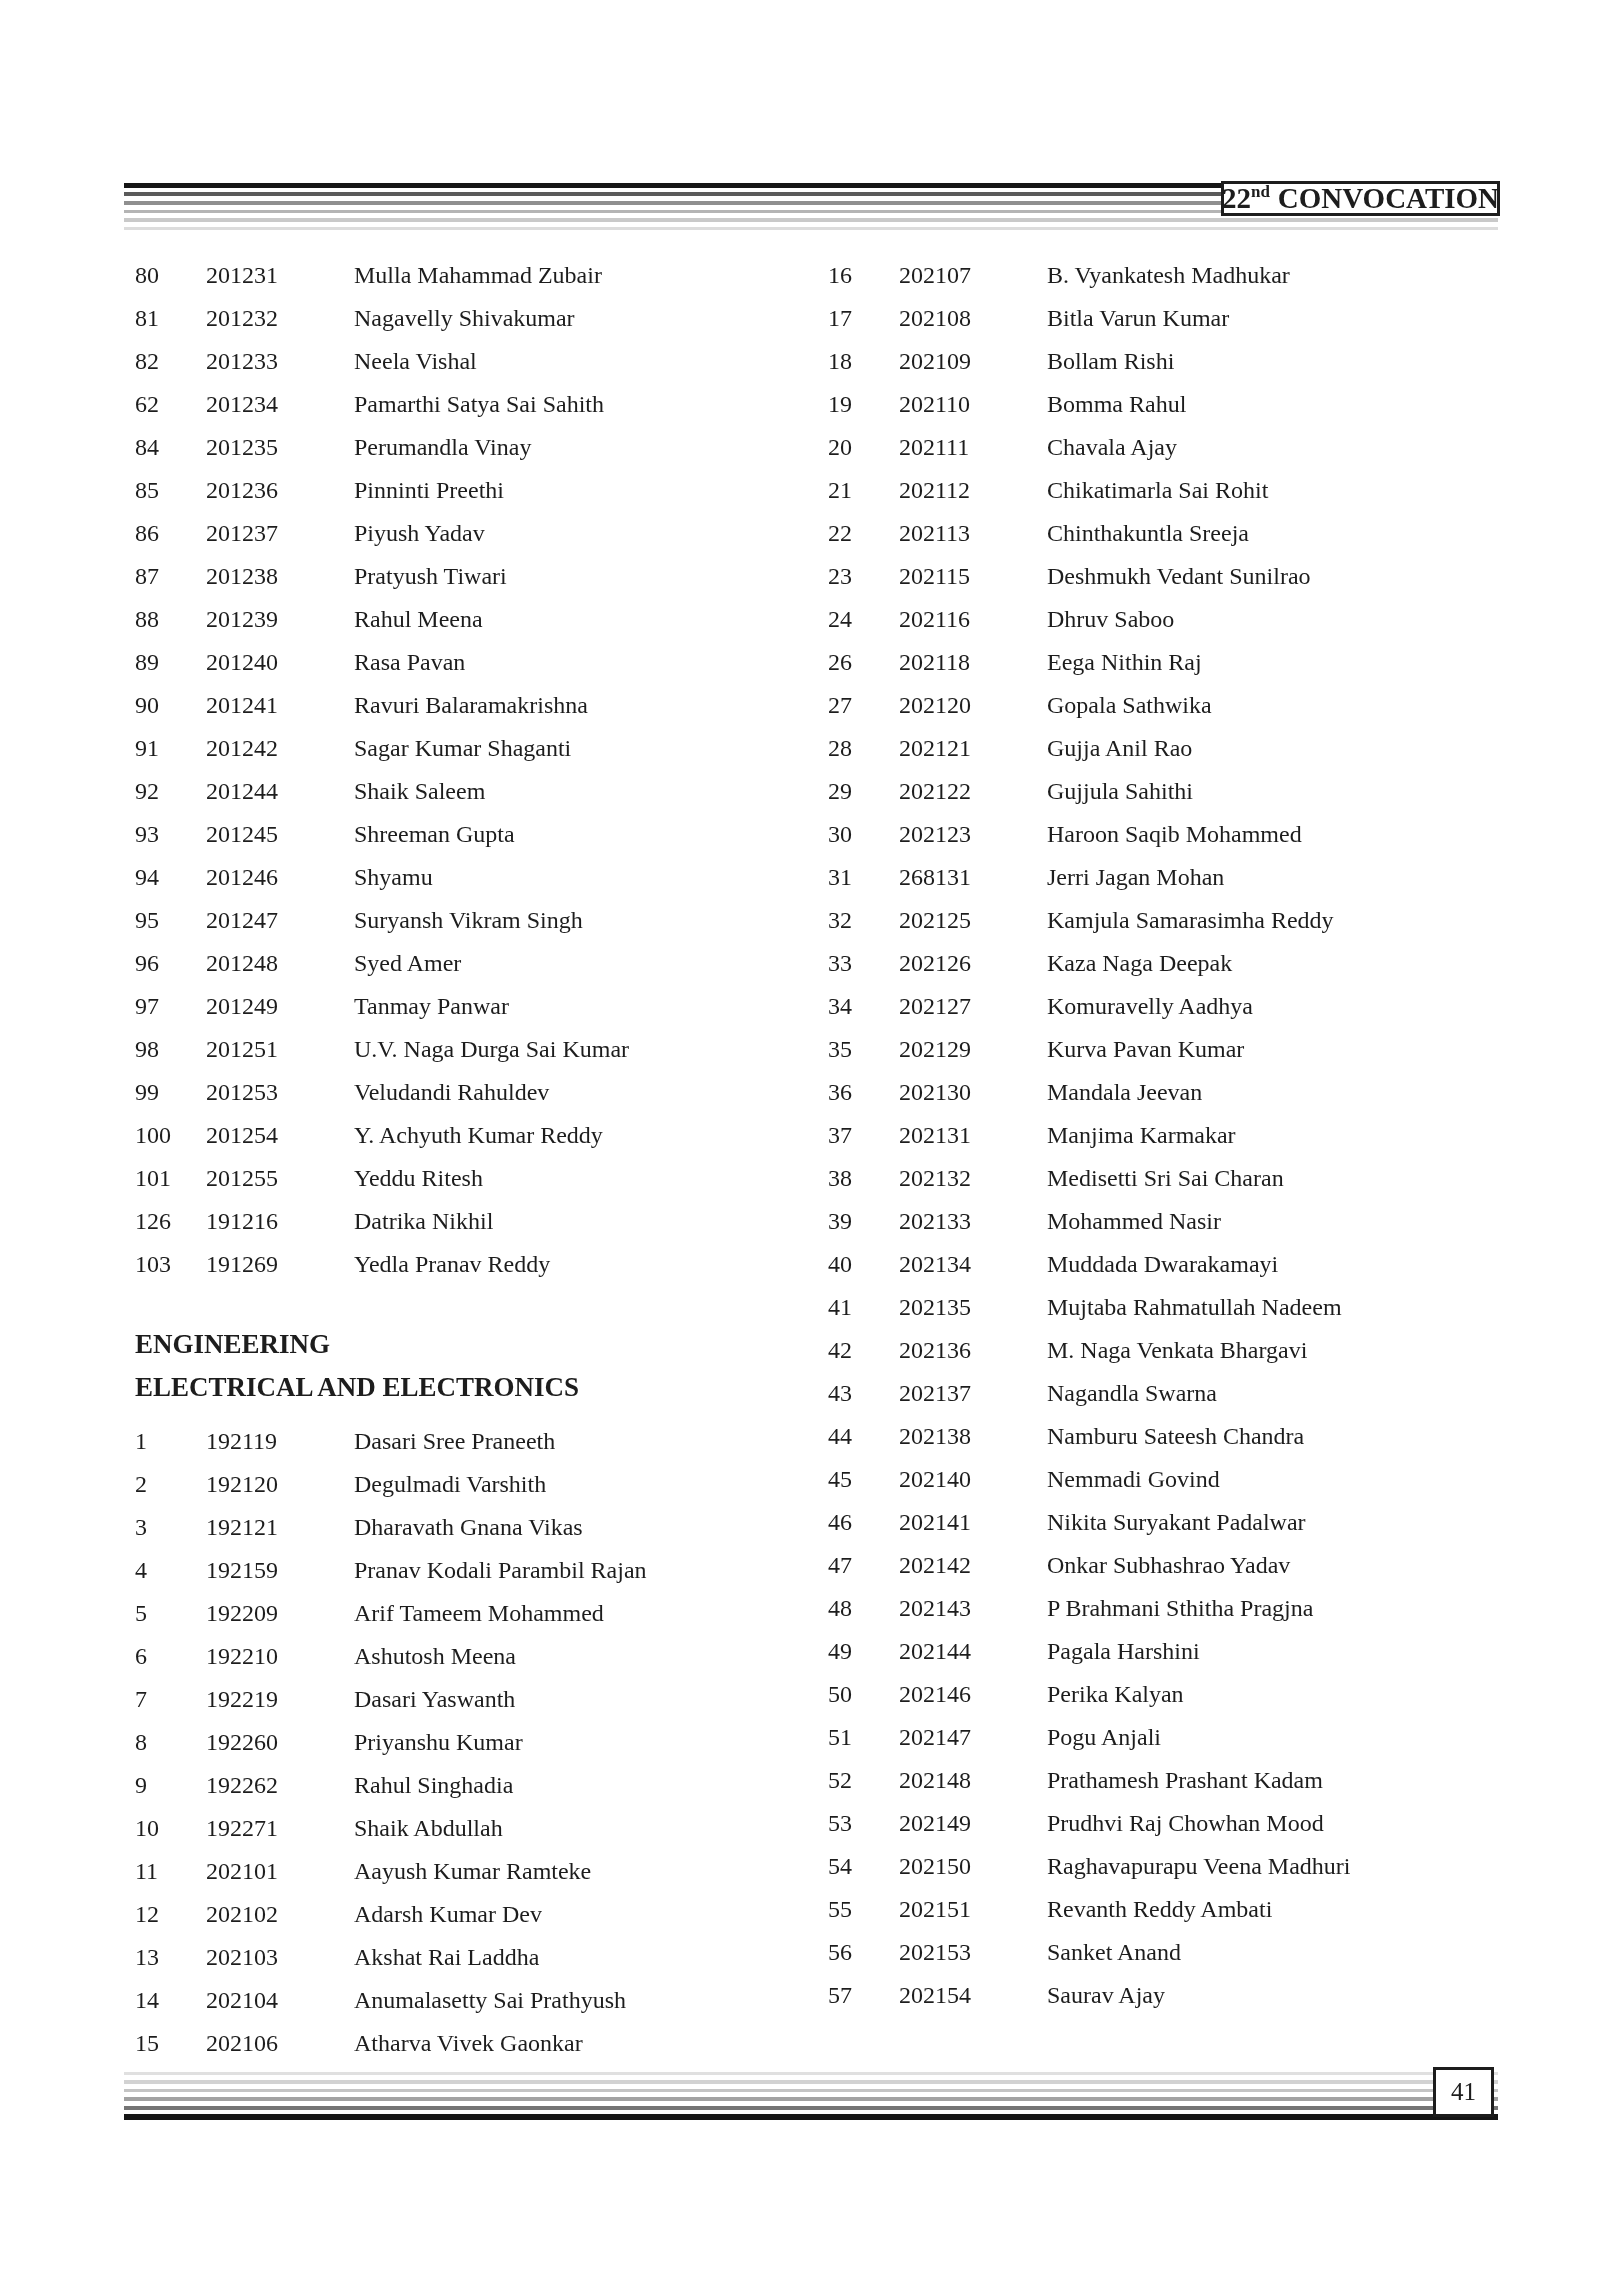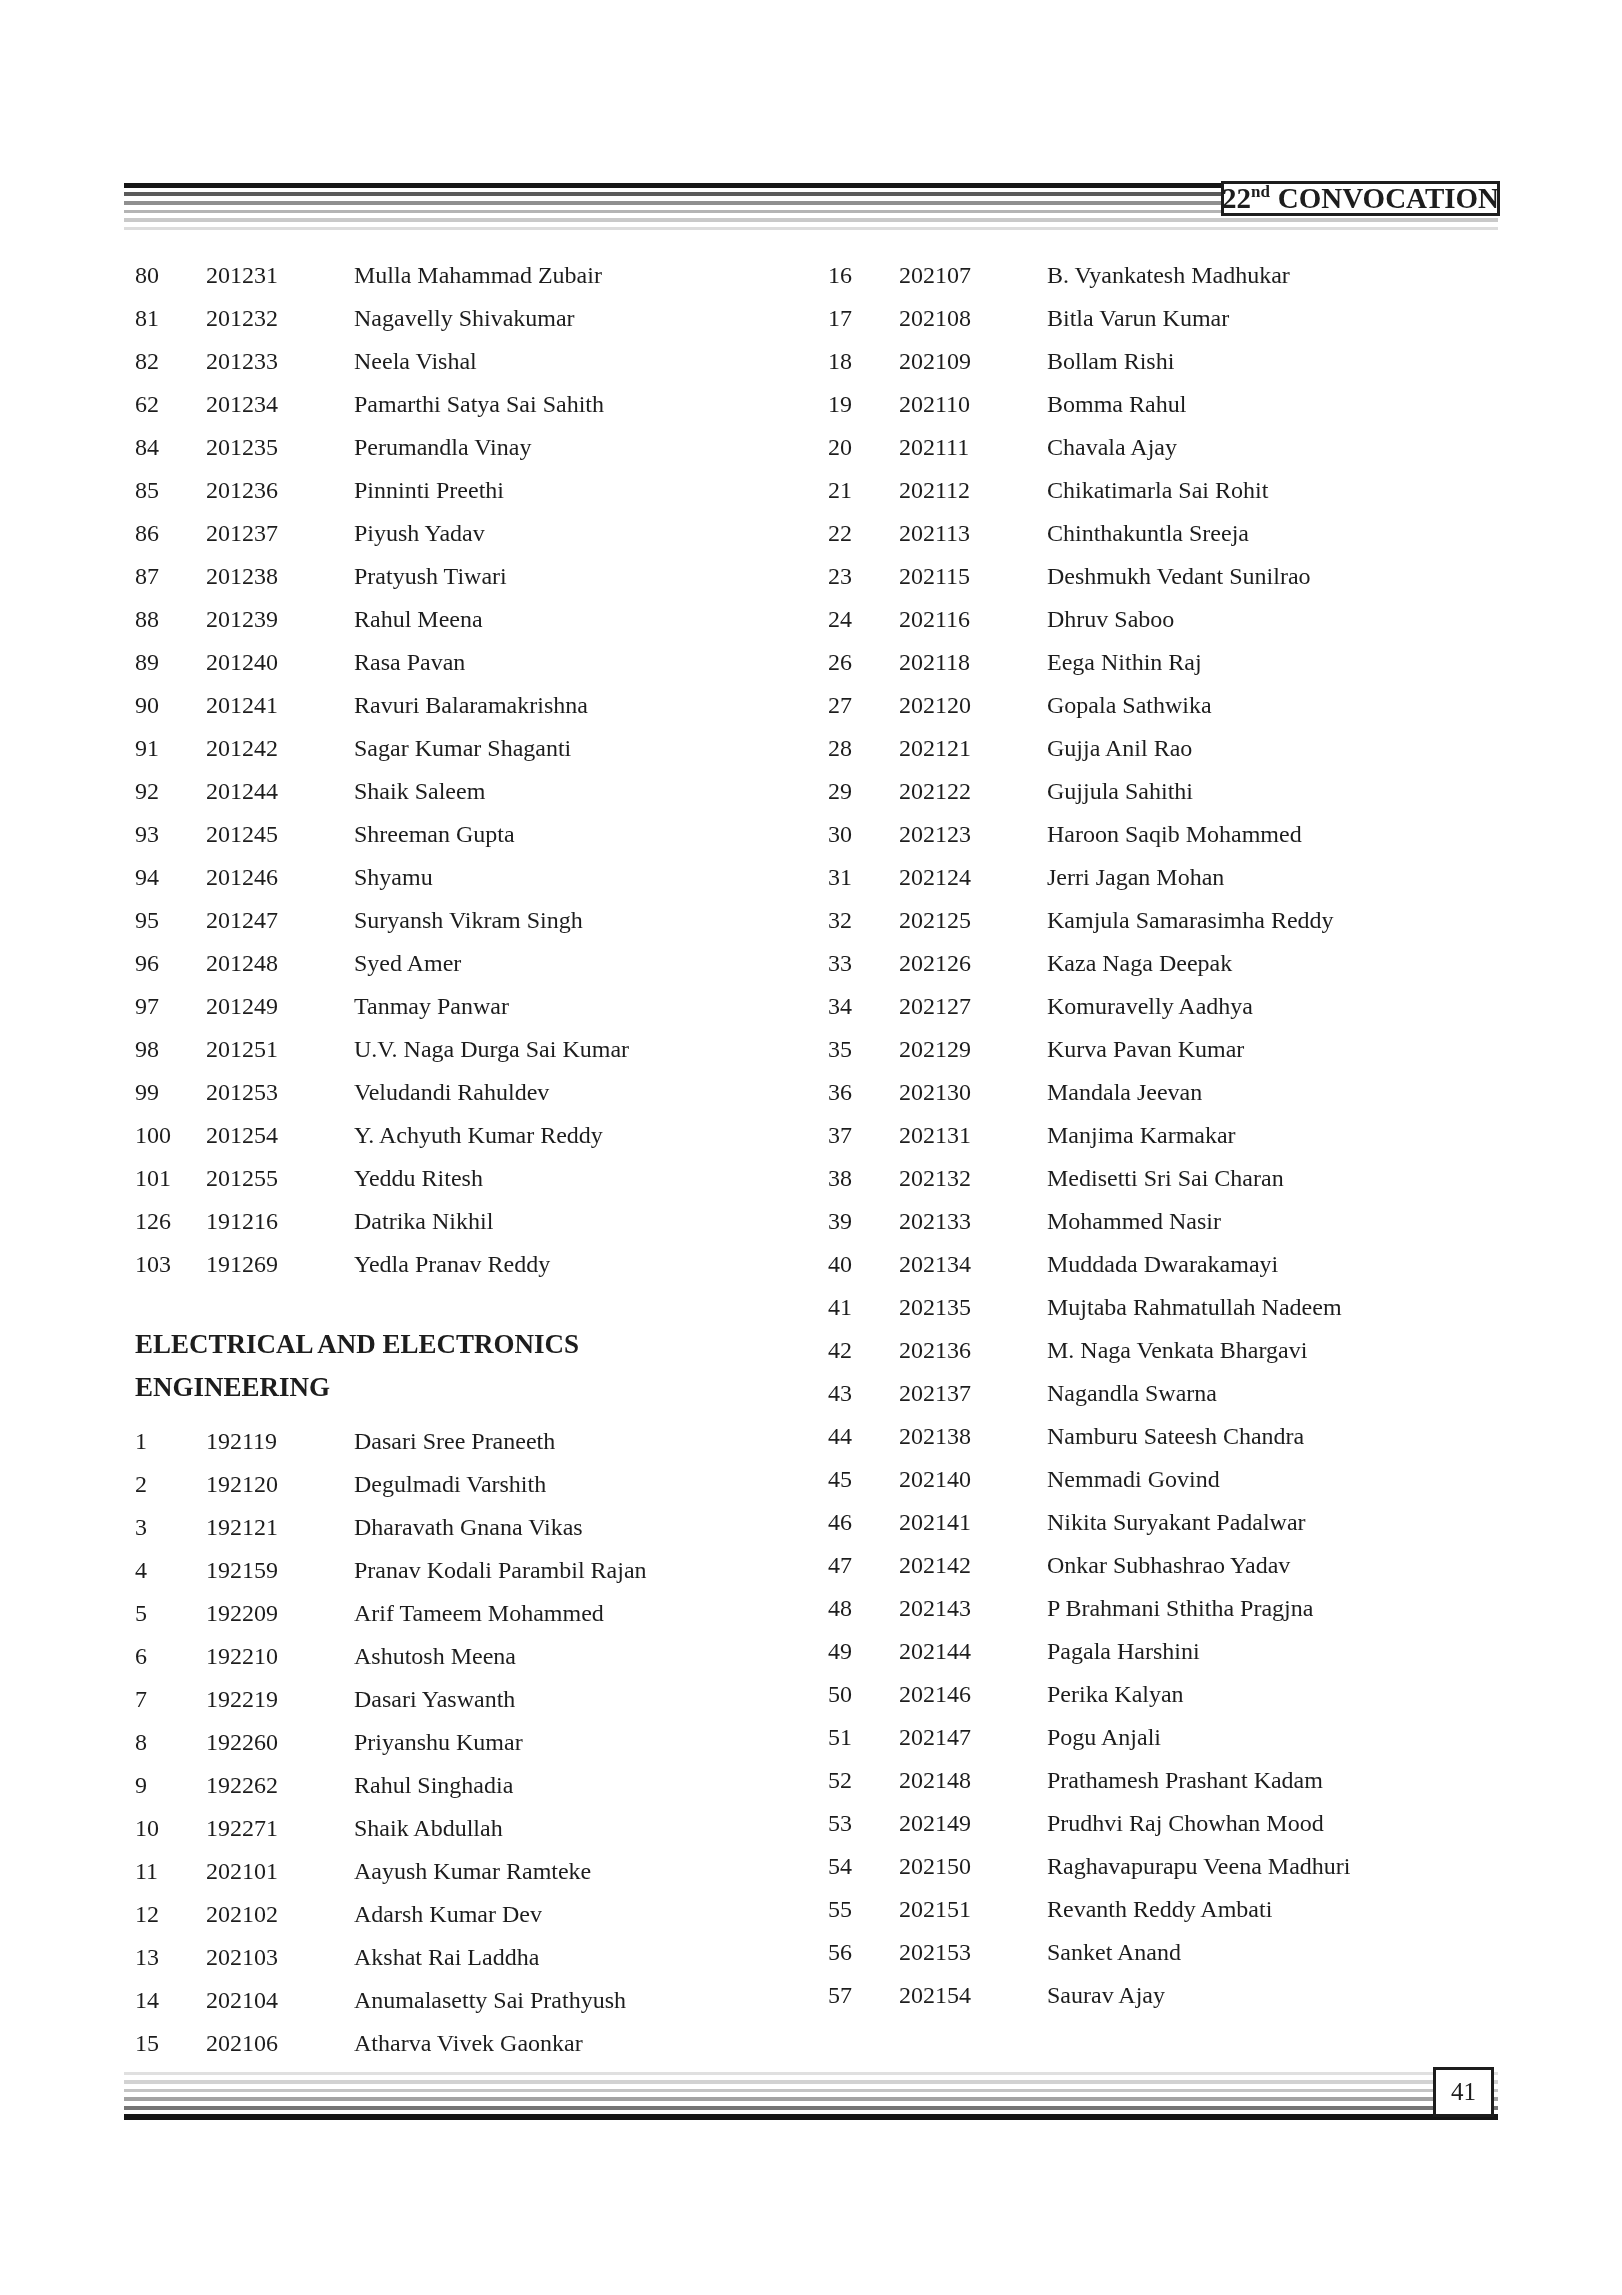--- a/index.html
+++ b/index.html
@@ -190,22 +190,22 @@
         <span class="nm">Datrika Nikhil</span>
       </div>
       <div class="row">
         <span class="sn">103</span>
         <span class="roll">191269</span>
         <span class="nm">Yedla Pranav Reddy</span>
       </div>
     </div>
 
   <div class="section-heading">
+    <div>ENGINEERING</div>
     <div>ELECTRICAL AND ELECTRONICS</div>
-    <div>ENGINEERING</div>
   </div>
 
   <div class="col col-left-bottom">
       <div class="row">
         <span class="sn">1</span>
         <span class="roll">192119</span>
         <span class="nm">Dasari Sree Praneeth</span>
       </div>
       <div class="row">
         <span class="sn">2</span>
@@ -345,21 +345,21 @@
         <span class="roll">202122</span>
         <span class="nm">Gujjula Sahithi</span>
       </div>
       <div class="row">
         <span class="sn">30</span>
         <span class="roll">202123</span>
         <span class="nm">Haroon Saqib Mohammed</span>
       </div>
       <div class="row">
         <span class="sn">31</span>
-        <span class="roll">202124</span>
+        <span class="roll">268131</span>
         <span class="nm">Jerri Jagan Mohan</span>
       </div>
       <div class="row">
         <span class="sn">32</span>
         <span class="roll">202125</span>
         <span class="nm">Kamjula Samarasimha Reddy</span>
       </div>
       <div class="row">
         <span class="sn">33</span>
         <span class="roll">202126</span>

